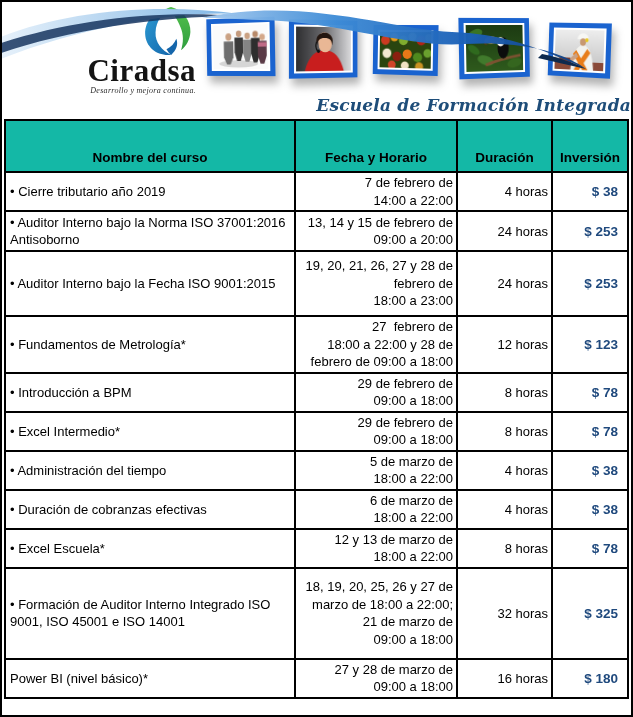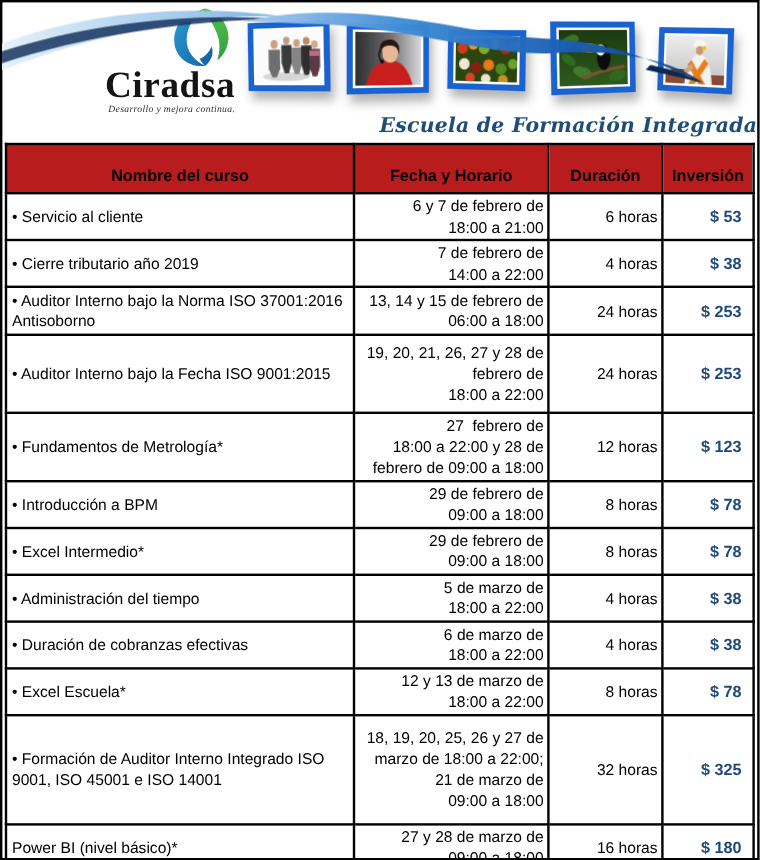--- a/index.html
+++ b/index.html
@@ -53,22 +53,22 @@
 
   
   table.courses {
     border-collapse:collapse; table-layout:fixed;
     margin:0 auto; width:623px;
   }
   .courses th, .courses td {
     border:2px solid #000; font-size:13px; color:#000; overflow:hidden;
   }
   .courses thead th {
-    background:#b91c1c; font-weight:700; text-align:center;
-    vertical-align:bottom; height:41px; padding:2px 2px 6px; font-size:13.5px;
+    background:#14b8a6; font-weight:700; text-align:center;
+    vertical-align:bottom; height:52px; padding:2px 2px 6px; font-size:13.5px;
   }
   td.curso { text-align:left;  vertical-align:middle; padding:2px 2px 2px 4px; line-height:17px; }
   td.fecha { text-align:right; vertical-align:middle; padding:1px 3px; line-height:17.5px; white-space:pre-wrap; }
   td.dur   { text-align:right; vertical-align:middle; padding:2px 3px; }
   td.inv   { text-align:right; vertical-align:middle; padding:2px 9px 2px 2px; font-weight:700; color:#1f497d; font-size:13.5px; }
 </style>
 </head>
 <body>
 
 <header class="masthead">
@@ -229,46 +229,39 @@
     </colgroup>
   <thead>
     <tr>
       <th>Nombre del curso</th>
       <th>Fecha y Horario</th>
       <th>Duración</th>
       <th>Inversión</th>
     </tr>
   </thead>
   <tbody>
-    <tr style="height:37px">
-      <td class="curso">• Servicio al cliente</td>
-      <td class="fecha">6 y 7 de febrero de
-18:00 a 21:00</td>
-      <td class="dur">6 horas</td>
-      <td class="inv">$ 53</td>
-    </tr>
     <tr style="height:35px">
       <td class="curso">• Cierre tributario año 2019</td>
       <td class="fecha">7 de febrero de
 14:00 a 22:00</td>
       <td class="dur">4 horas</td>
       <td class="inv">$ 38</td>
     </tr>
     <tr style="height:40px">
       <td class="curso">• Auditor Interno bajo la Norma ISO 37001:2016 Antisoborno</td>
       <td class="fecha">13, 14 y 15 de febrero de
-06:00 a 18:00</td>
+09:00 a 20:00</td>
       <td class="dur">24 horas</td>
       <td class="inv">$ 253</td>
     </tr>
     <tr style="height:65px">
       <td class="curso">• Auditor Interno bajo la Fecha ISO 9001:2015</td>
       <td class="fecha">19, 20, 21, 26, 27 y 28 de
 febrero de
-18:00 a 22:00</td>
+18:00 a 23:00</td>
       <td class="dur">24 horas</td>
       <td class="inv">$ 253</td>
     </tr>
     <tr style="height:55px">
       <td class="curso">• Fundamentos de Metrología*</td>
       <td class="fecha">27  febrero de
 18:00 a 22:00 y 28 de
 febrero de 09:00 a 18:00</td>
       <td class="dur">12 horas</td>
       <td class="inv">$ 123</td>

